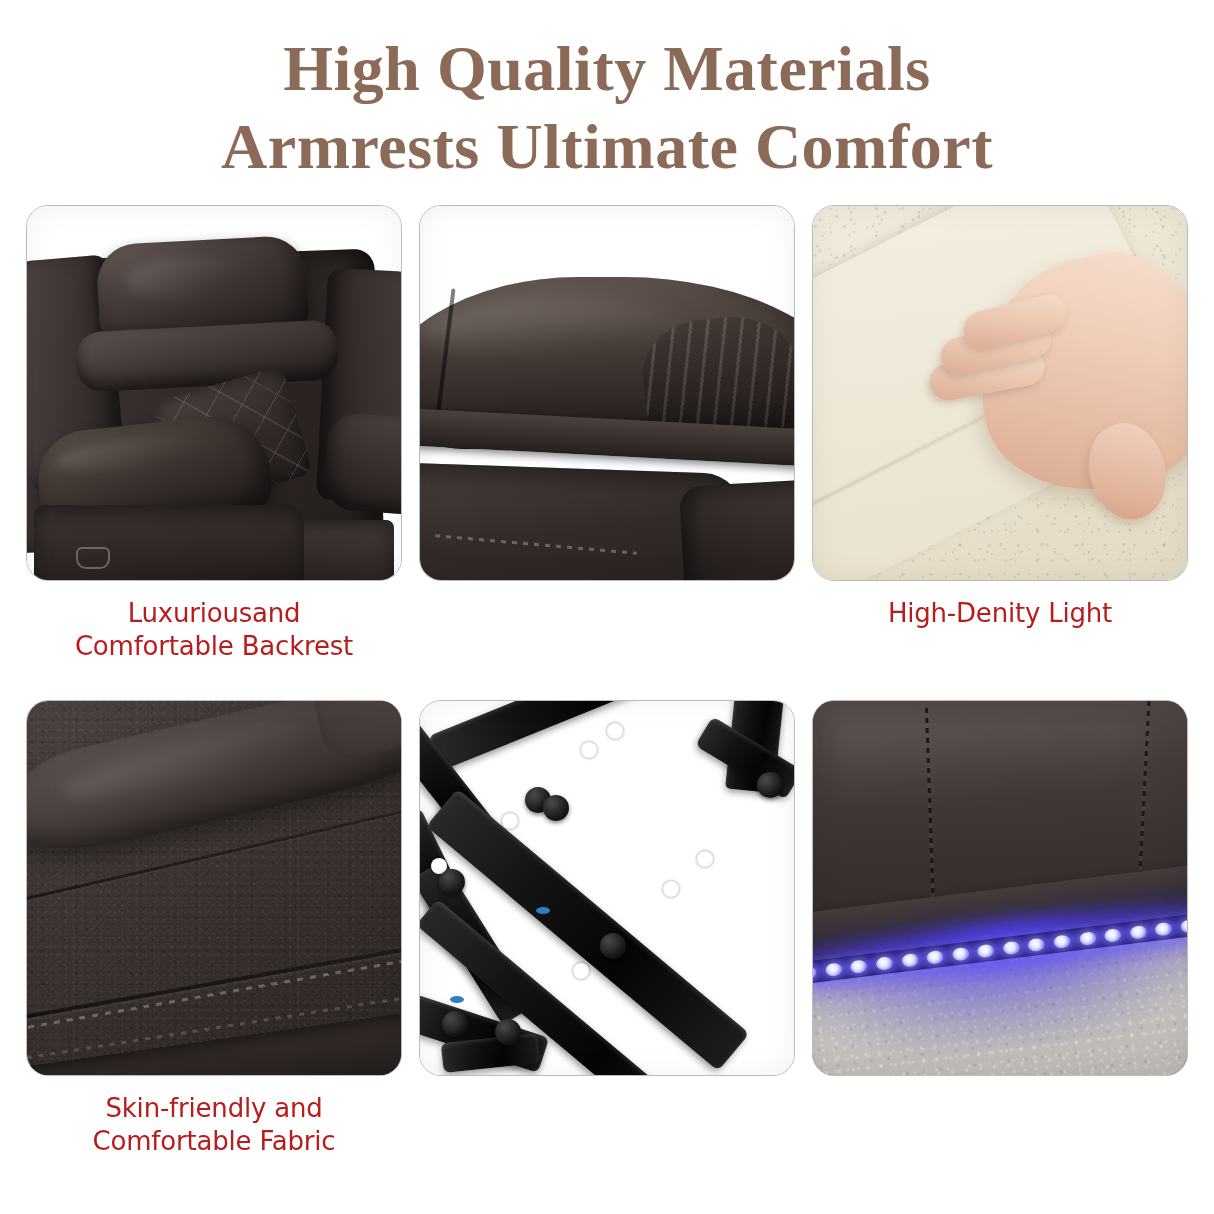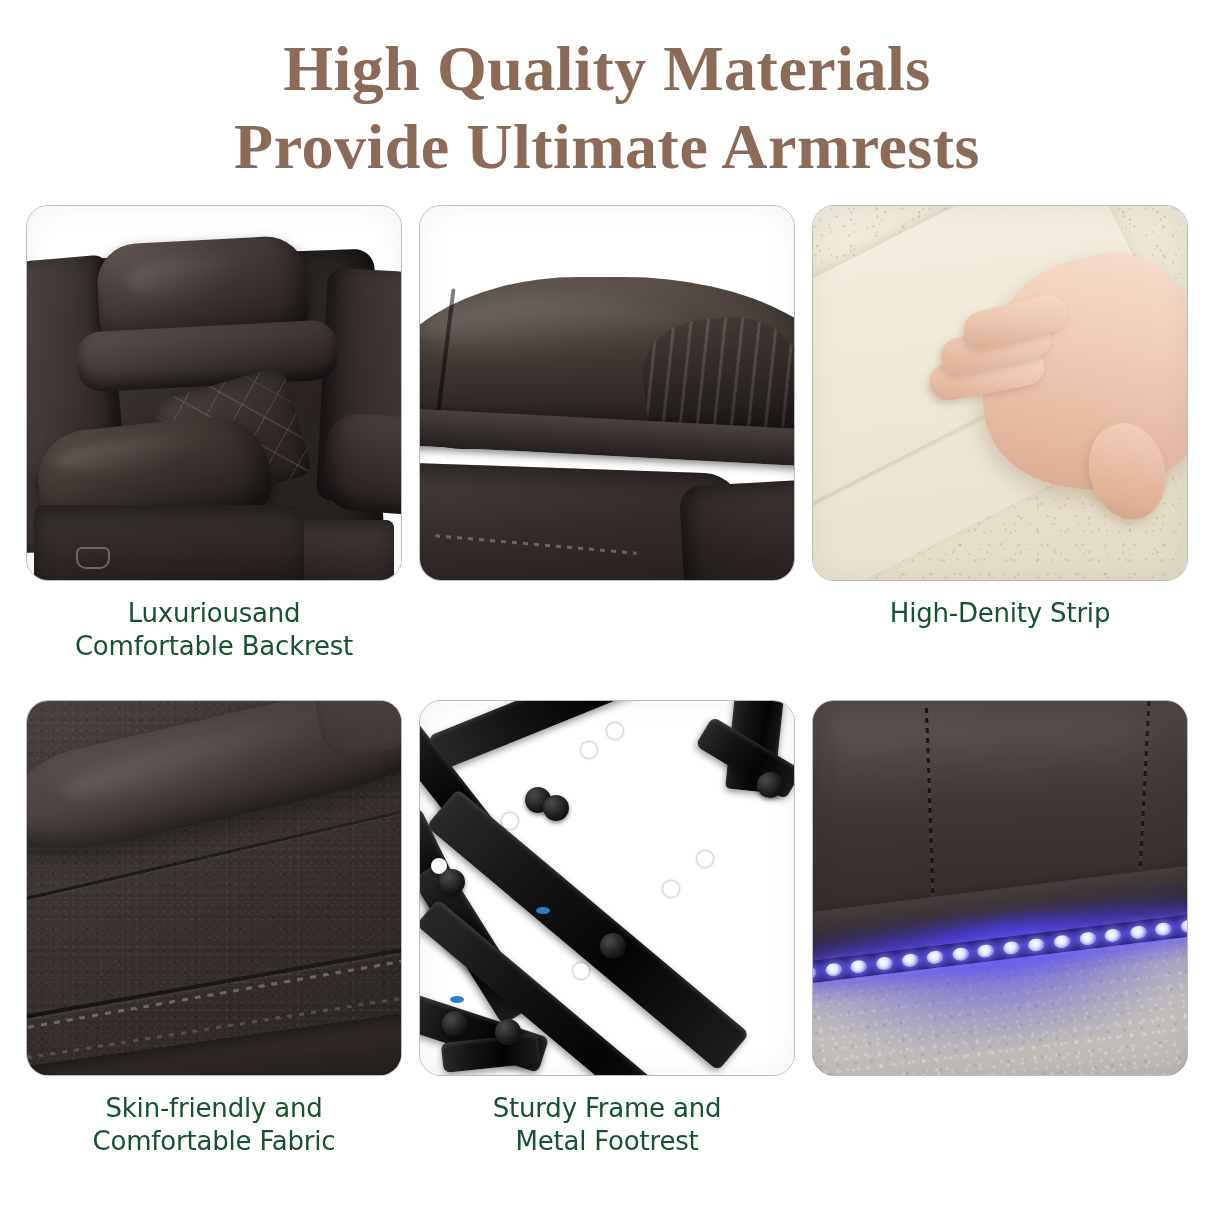--- a/index.html
+++ b/index.html
@@ -57,21 +57,21 @@
     overflow: hidden;
     background: #ffffff;
   }
 
   .caption {
     margin-top: 16px;
     text-align: center;
     font-family: "DejaVu Sans", "Liberation Sans", sans-serif;
     font-size: 26px;
     line-height: 1.28;
-    color: #14532d;
+    color: #b91c1c;
     letter-spacing: -0.2px;
   }
 
   
   .chair { position:absolute; inset:0; background:#ffffff; }
   .ch-back {
     position: absolute; left: -6%; top: 13%; width: 100%; height: 78%;
     background: linear-gradient(118deg,#4a4240 0%,#3b3331 28%,#2c2523 60%,#241e1c 100%);
     border-radius: 34px 20px 12px 8px;
     transform: rotate(-2deg);
@@ -463,21 +463,21 @@
     box-shadow: inset 0 0 30px rgba(0,0,0,.06);
   }
 </style>
 </head>
 <body>
 
 <div class="page">
 
   <div class="title-block">
     <span class="title-line1">High Quality Materials</span>
-    <span class="title-line2">Provide Ultimate Armrests</span>
+    <span class="title-line2">Armrests Ultimate Comfort</span>
   </div>
 
   <div class="grid">
 
     <div class="row">
 
       <div class="cell c1">
         <div class="photo">
           <div class="chair">
             <div class="ch-back"></div>
@@ -525,21 +525,21 @@
             <div class="fm-edge"></div>
             <div class="fm-hand"></div>
             <div class="fm-finger fm-f1"></div>
             <div class="fm-finger fm-f2"></div>
             <div class="fm-finger fm-f3"></div>
             <div class="fm-thumb"></div>
           </div>
           <div class="vignette"></div>
         </div>
         <div class="caption">
-          <div>High-Denity Strip</div>
+          <div>High-Denity Light</div>
         </div>
       </div>
 
     </div>
 
     <div class="row">
 
       <div class="cell c1">
         <div class="photo">
           <div class="fabric">
@@ -587,24 +587,20 @@
             <div class="fr-rivet" style="left:5%; top:45%;"></div>
             <div class="fr-rivet" style="left:48%; top:62%;"></div>
             <div class="fr-rivet" style="left:90%; top:19%;"></div>
             <div class="fr-rivet" style="left:6%; top:83%;"></div>
             <div class="fr-rivet" style="left:20%; top:85%;"></div>
 
             <div class="fr-blue" style="left:31%; top:55%;"></div>
             <div class="fr-blue" style="left:8%; top:79%;"></div>
           </div>
           <div class="vignette"></div>
-        </div>
-        <div class="caption">
-          <div>Sturdy Frame and</div>
-          <div>Metal Footrest</div>
         </div>
       </div>
 
       <div class="cell c3">
         <div class="photo">
           <div class="led">
             <div class="ld-leather"></div>
             <div class="ld-seamA"></div>
             <div class="ld-seamB"></div>
             <div class="ld-bevel"></div>

